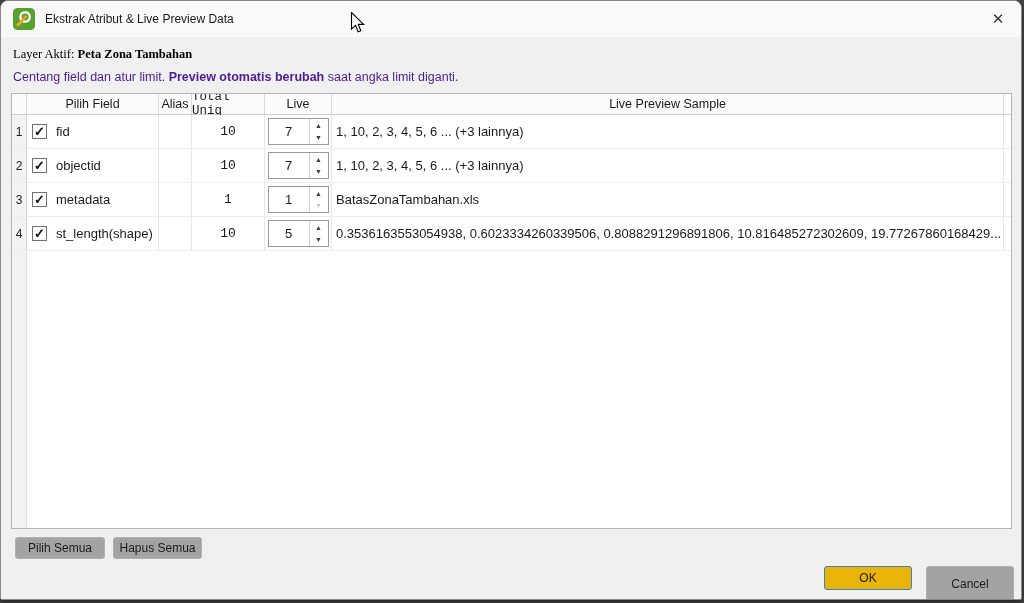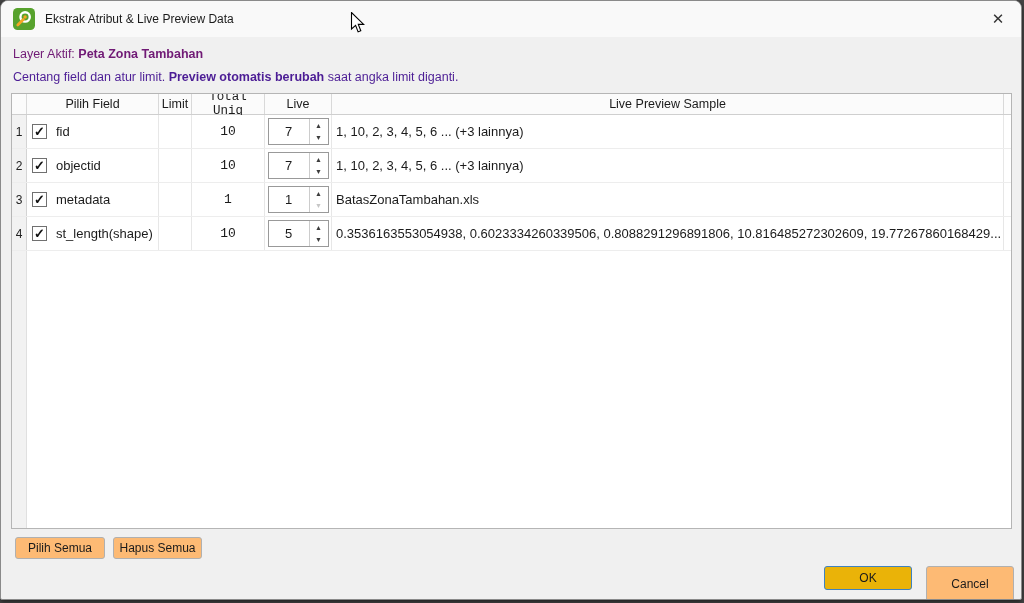--- a/index.html
+++ b/index.html
@@ -9,27 +9,27 @@
     background: #f0f0f0; border: 1px solid #8a8a8a;
     border-radius: 8px 8px 2px 2px; overflow: hidden;
     box-shadow: 0 2px 5px rgba(0,0,0,.55);
   }
   
   .titlebar { position: absolute; left: 0; top: 0; width: 100%; height: 36px; background: #f9f9f9; display: flex; align-items: center; }
   .app-icon { width: 22px; height: 22px; margin-left: 12px; }
   .title-text { margin-left: 10px; font-size: 12px; color: #1b1b1b; }
   .close-btn { position: absolute; right: 0; top: 0; width: 46px; height: 36px; display: flex; align-items: center; justify-content: center; font-size: 15px; color: #333; border-radius: 0 8px 0 0; cursor: default; }
   
-  .hint-line1 { position: absolute; left: 12px; top: 46px; font-size: 12.5px; color: #701a75; }
+  .hint-line1 { position: absolute; left: 12px; top: 46px; font-size: 12.5px; color: #000000; font-family: Liberation Serif, serif; }
   .hint-line2 { position: absolute; left: 12px; top: 69px; font-size: 12.5px; color: #4c1d95; }
   .hint-line1 b, .hint-line2 b { font-weight: bold; }
   
   .table { position: absolute; left: 10px; top: 92px; width: 1001px; height: 436px; background: #fff; border: 1px solid #b5b5b5; display: flex; flex-direction: column; overflow: hidden; }
   .thead { display: flex; height: 21px; background: #fbfbfb; border-bottom: 1px solid #cfcfcf; flex: none; }
-  .th { font-size: 12.5px; color: #1b1b1b; display: flex; align-items: center; justify-content: center; border-right: 1px solid #d9d9d9; height: 100%; text-align: center; }
+  .th { font-size: 12.5px; color: #1b1b1b; display: flex; align-items: center; justify-content: center; border-right: 1px solid #d9d9d9; height: 100%; }
   .th:last-child { border-right: none; }
   .trow { display: flex; height: 34px; border-bottom: 1px solid #ededed; flex: none; background: #fff; }
   .c { border-right: 1px solid #e7e7e7; display: flex; align-items: center; height: 100%; font-size: 13px; color: #1b1b1b; }
   .w-num   { width: 15px; }
   .w-field { width: 132px; }
   .w-alias { width: 33px; }
   .w-uniq  { width: 73px; font-family: Liberation Mono, monospace; }
   .w-limit { width: 67px; }
   .w-prev  { flex: 1; }
   .w-blank { width: 7px; border-right: none; }
@@ -42,21 +42,21 @@
   .c.prevcell { padding-left: 4px; white-space: nowrap; overflow: hidden; }
   .spin { display: flex; width: 61px; height: 27px; background: #fff; border: 1px solid #999; }
   .spinval { flex: 1; text-align: center; line-height: 25px; font-size: 13px; color: #1b1b1b; }
   .spinbtns { width: 19px; border-left: 1px solid #ccc; display: flex; flex-direction: column; }
   .spinbtn { flex: 1; display: flex; align-items: center; justify-content: center; font-size: 7px; color: #3c3c3c; cursor: default; }
   .spinbtn.disabled { color: #c6c6c6; }
   .tfiller { flex: 1; display: flex; }
   .tfiller .strip { width: 15px; background: #f2f2f2; border-right: 1px solid #e0e0e0; }
   .tfiller .rest { flex: 1; background: #fff; }
   
-  .btn { position: absolute; background: #fdba74; border: 1px solid #b0b0b0; border-radius: 3px; font-size: 12px; color: #1b1b1b; display: flex; align-items: center; justify-content: center; cursor: default; }
+  .btn { position: absolute; background: #a3a3a3; border: 1px solid #b0b0b0; border-radius: 3px; font-size: 12px; color: #1b1b1b; display: flex; align-items: center; justify-content: center; cursor: default; }
   .btn-pilih  { left: 14px;  top: 536px; width: 90px; height: 22px; }
   .btn-hapus  { left: 112px; top: 536px; width: 89px; height: 22px; }
   .btn-ok     { left: 823px; top: 565px; width: 88px; height: 24px; border: 1px solid #3f82bf; background: #eab308; }
   .btn-cancel { left: 925px; top: 565px; width: 88px; height: 36px; }
   
   .cursor { position: absolute; left: 350px; top: 12px; width: 15px; height: 22px; pointer-events: none; }
 </style>
 </head>
 <body>
 
@@ -75,21 +75,21 @@
     </div>
   </div>
 
   <div class="hint-line1"><span>Layer Aktif: </span><b>Peta Zona Tambahan</b></div>
   <div class="hint-line2"><span>Centang field dan atur limit. </span><b>Preview otomatis berubah</b><span> saat angka limit diganti.</span></div>
 
   <div class="table">
     <div class="thead">
       <div class="th w-num"></div>
       <div class="th w-field">Pilih Field</div>
-      <div class="th w-alias">Limit</div>
+      <div class="th w-alias">Alias</div>
       <div class="th w-uniq">Total Uniq</div>
       <div class="th w-limit">Live</div>
       <div class="th w-prev">Live Preview Sample</div>
       <div class="th w-blank"></div>
     </div>
     <div id="rows-host" style="display:contents">
   <div class="trow">
     <div class="c w-num rownum">1</div>
     <div class="c w-field fieldcell">
       <span class="checkbox">

